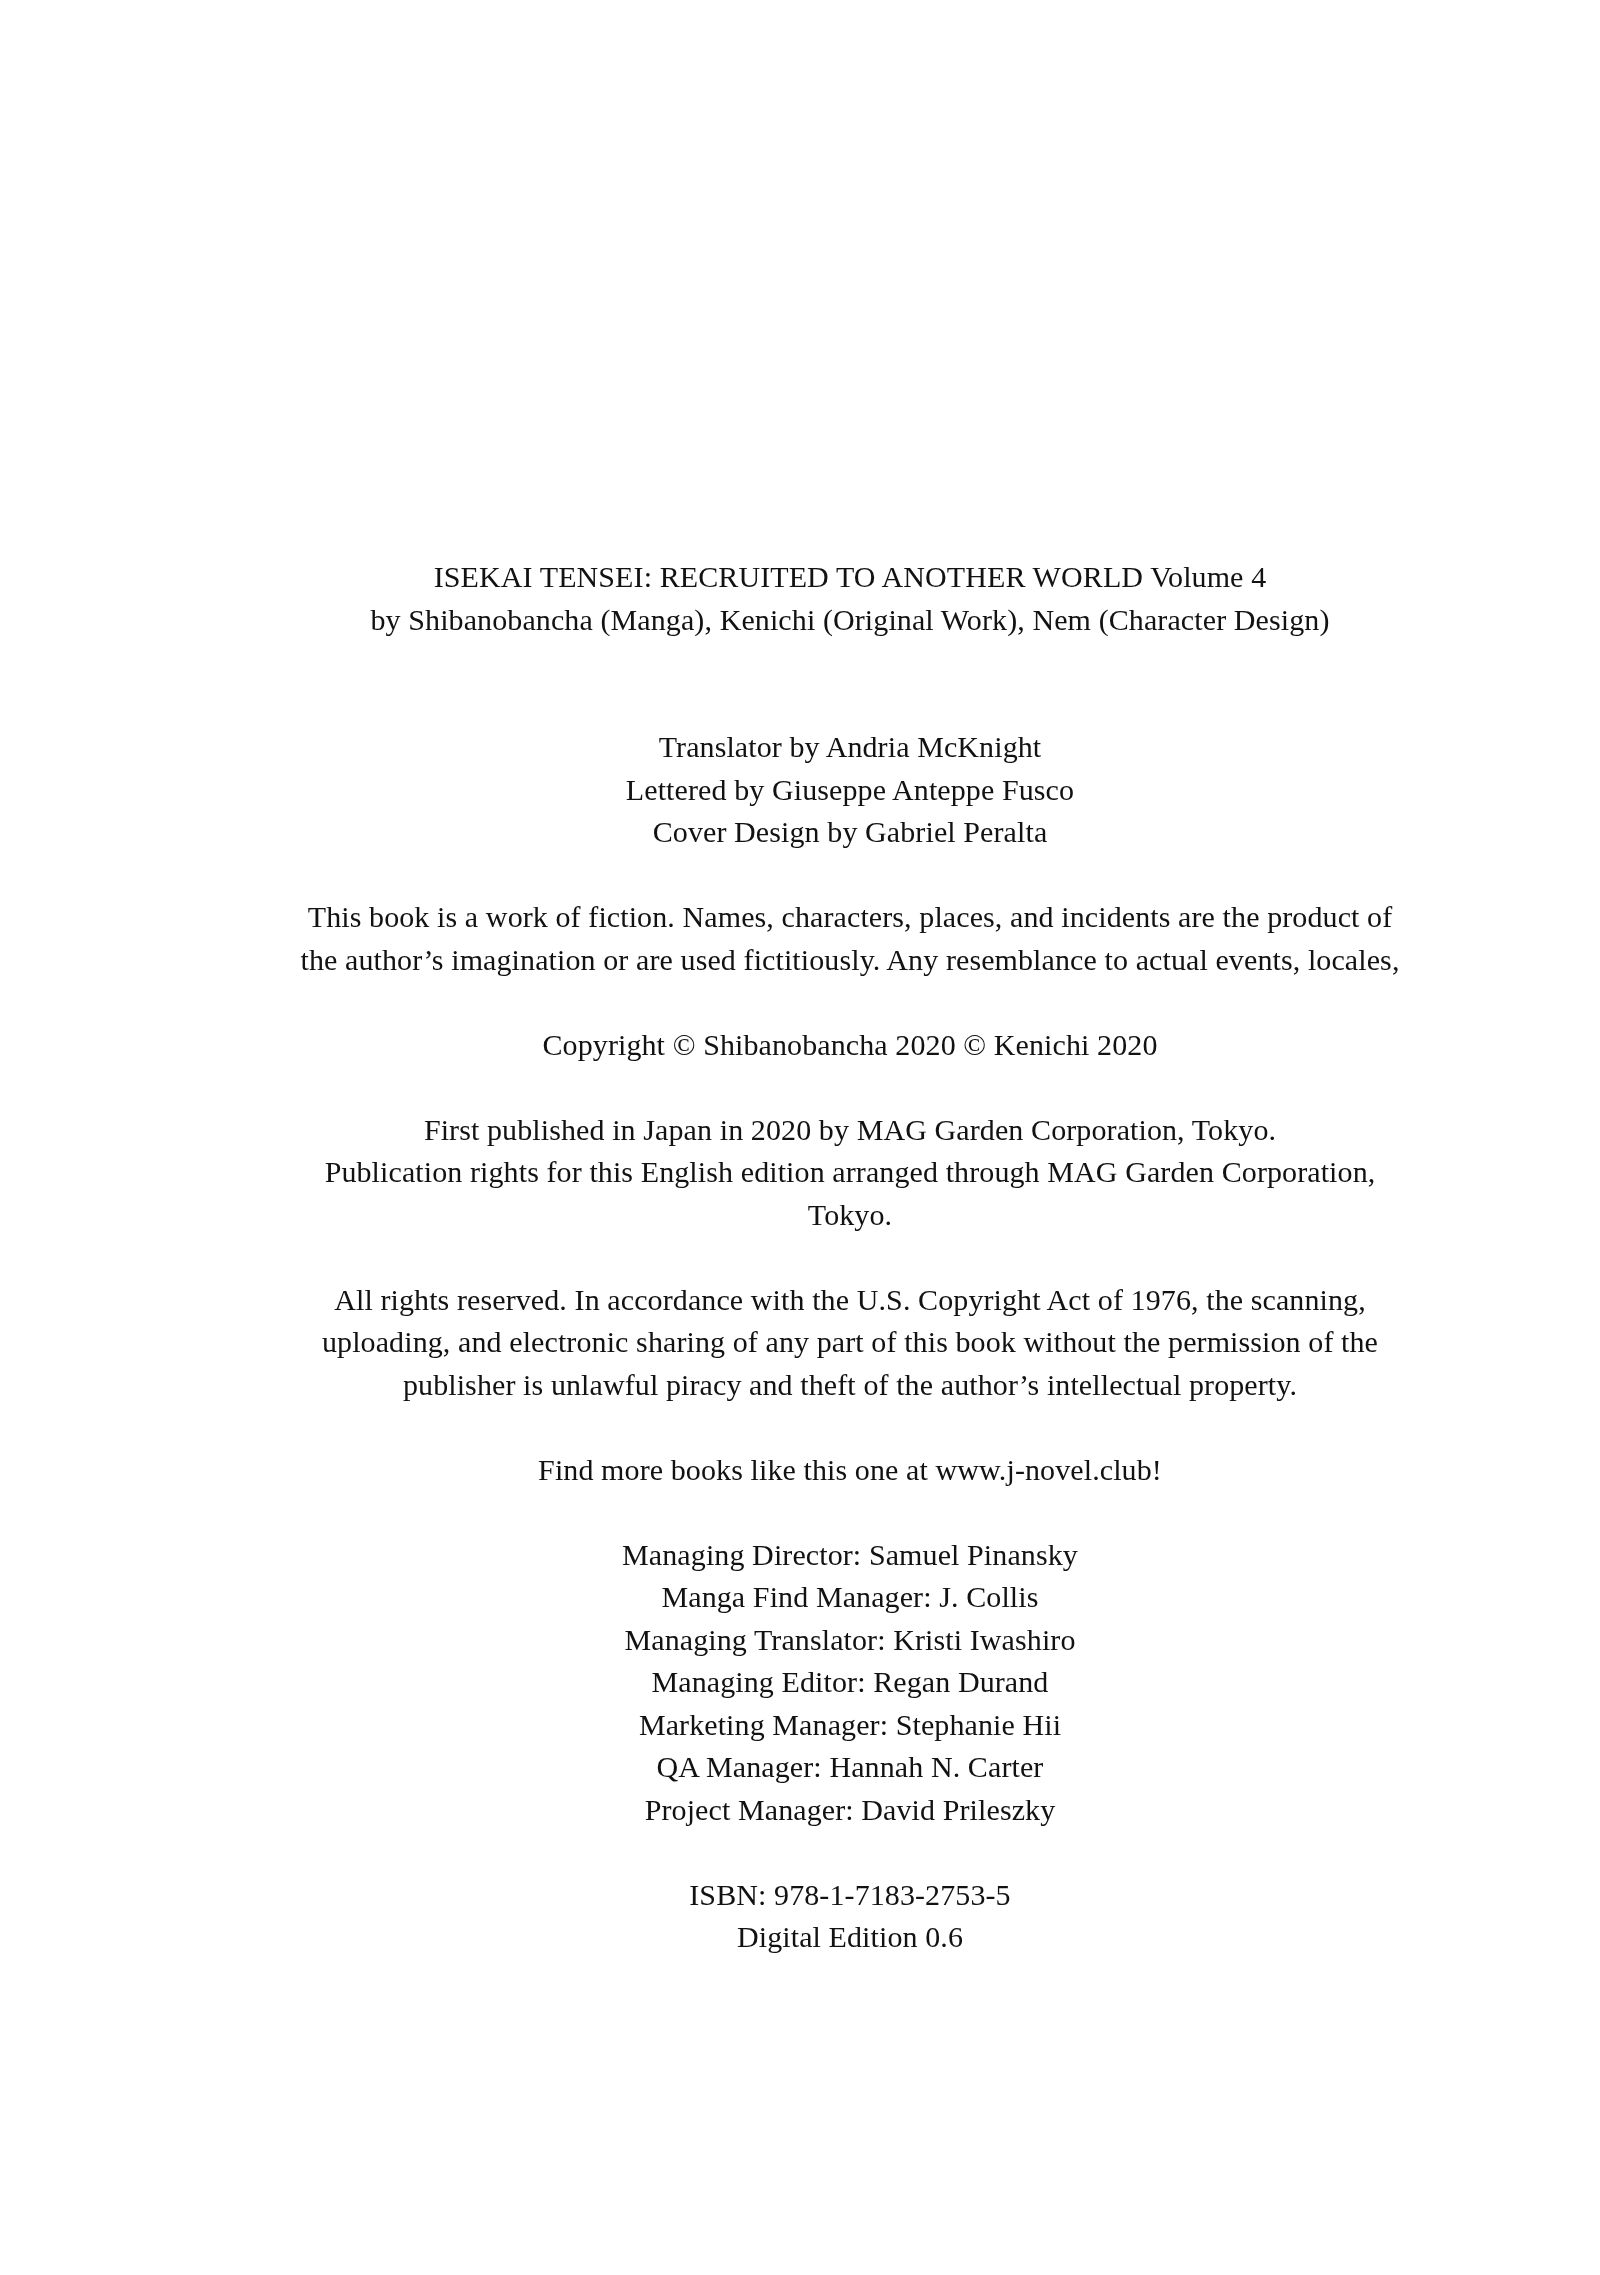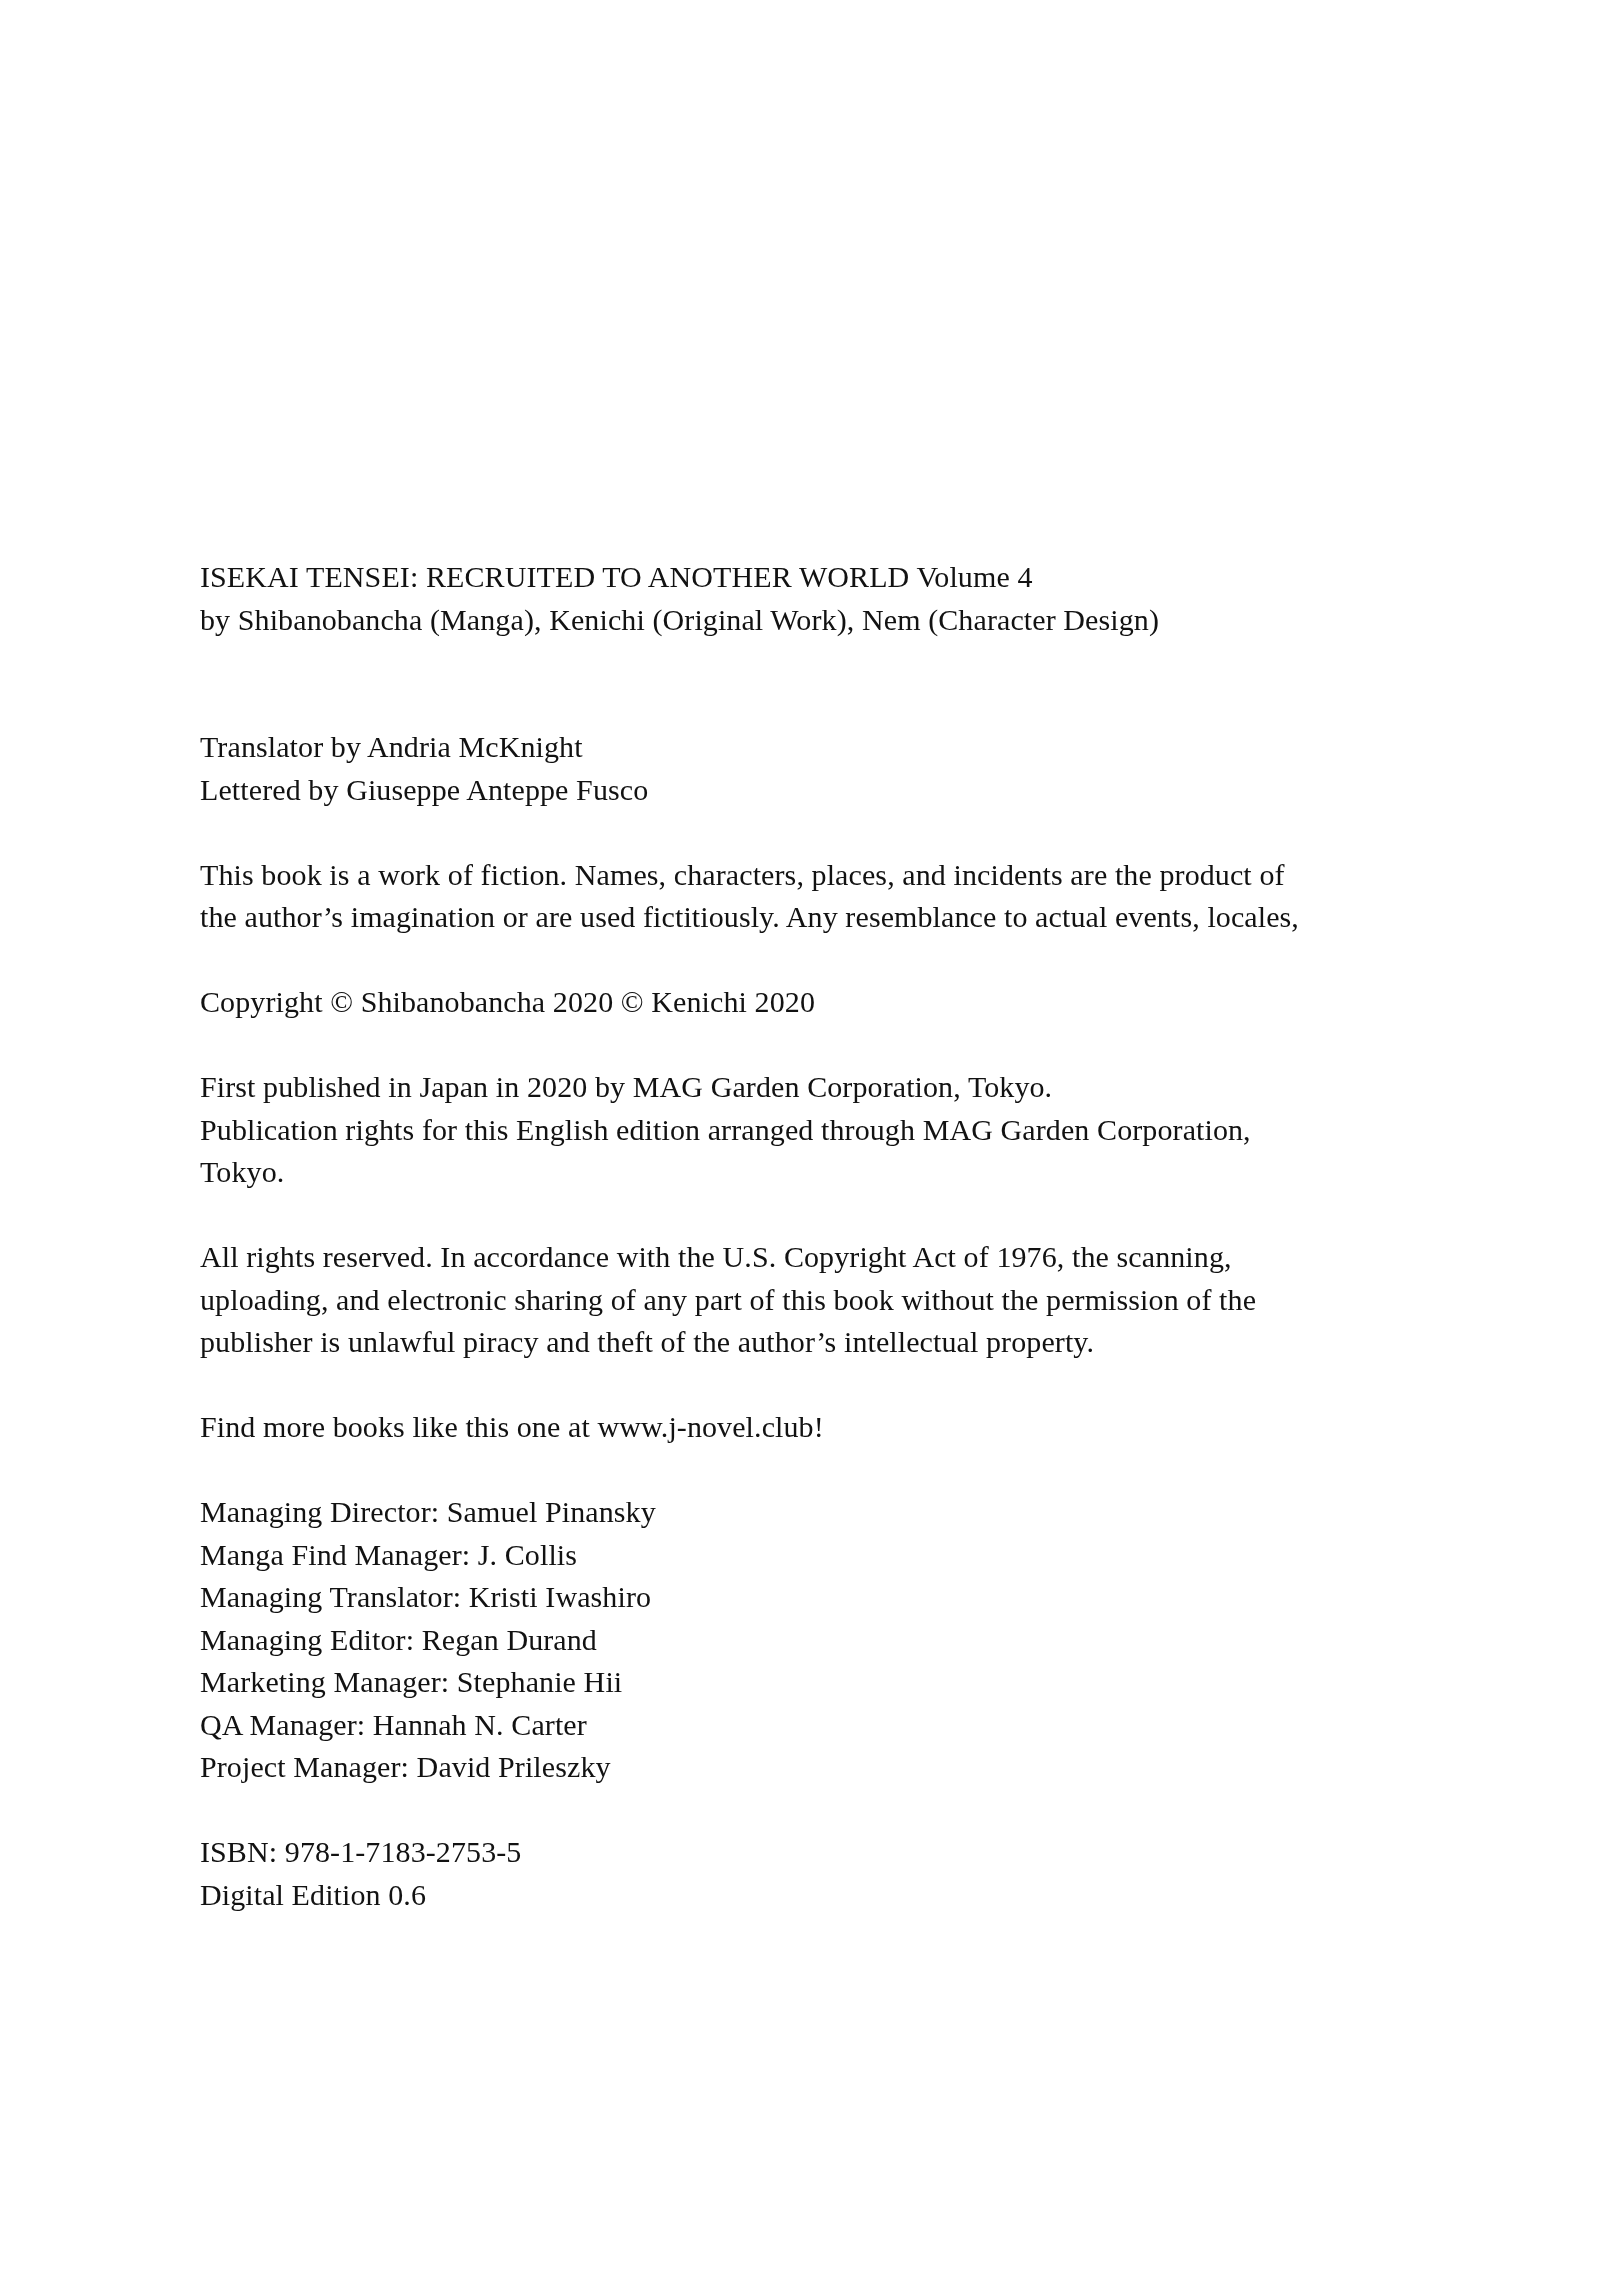--- a/index.html
+++ b/index.html
@@ -26,36 +26,38 @@
     letter-spacing: 0.1px;
   }
   .block {
     margin: 0 0 42.5px 0;
   }
   .block.gap-2 {
     margin-bottom: 85px;
   }
   .line {
     white-space: nowrap;
+    text-align: center;
   }
 </style>
 </head>
 <body>
 
 <div class="page">
   <div class="content">
 
     <div class="block gap-2">
       <div class="line">ISEKAI TENSEI: RECRUITED TO ANOTHER WORLD Volume 4</div>
       <div class="line">by Shibanobancha (Manga), Kenichi (Original Work), Nem (Character Design)</div>
     </div>
 
     <div class="block">
       <div class="line">Translator by Andria McKnight</div>
       <div class="line">Lettered by Giuseppe Anteppe Fusco</div>
+      <div class="line">Cover Design by Gabriel Peralta</div>
     </div>
 
     <div class="block">
       <div class="line">This book is a work of fiction. Names, characters, places, and incidents are the product of</div>
       <div class="line">the author’s imagination or are used fictitiously. Any resemblance to actual events, locales,</div>
     </div>
 
     <div class="block">
       <div class="line">Copyright © Shibanobancha 2020 © Kenichi 2020</div>
     </div>

